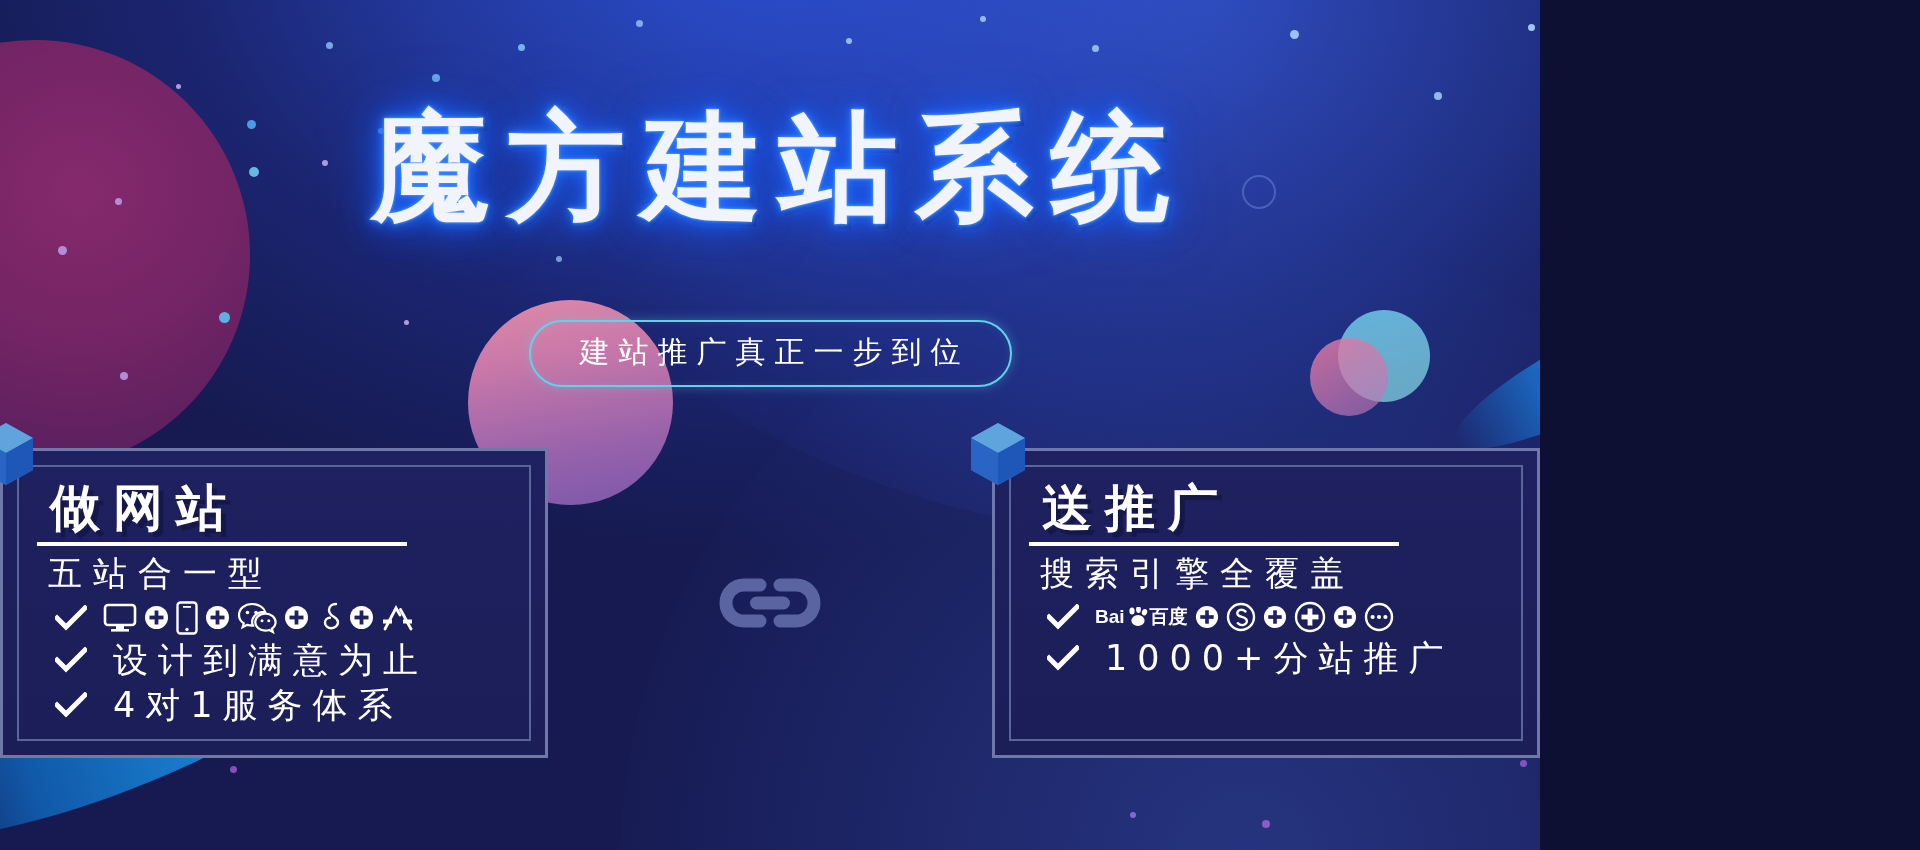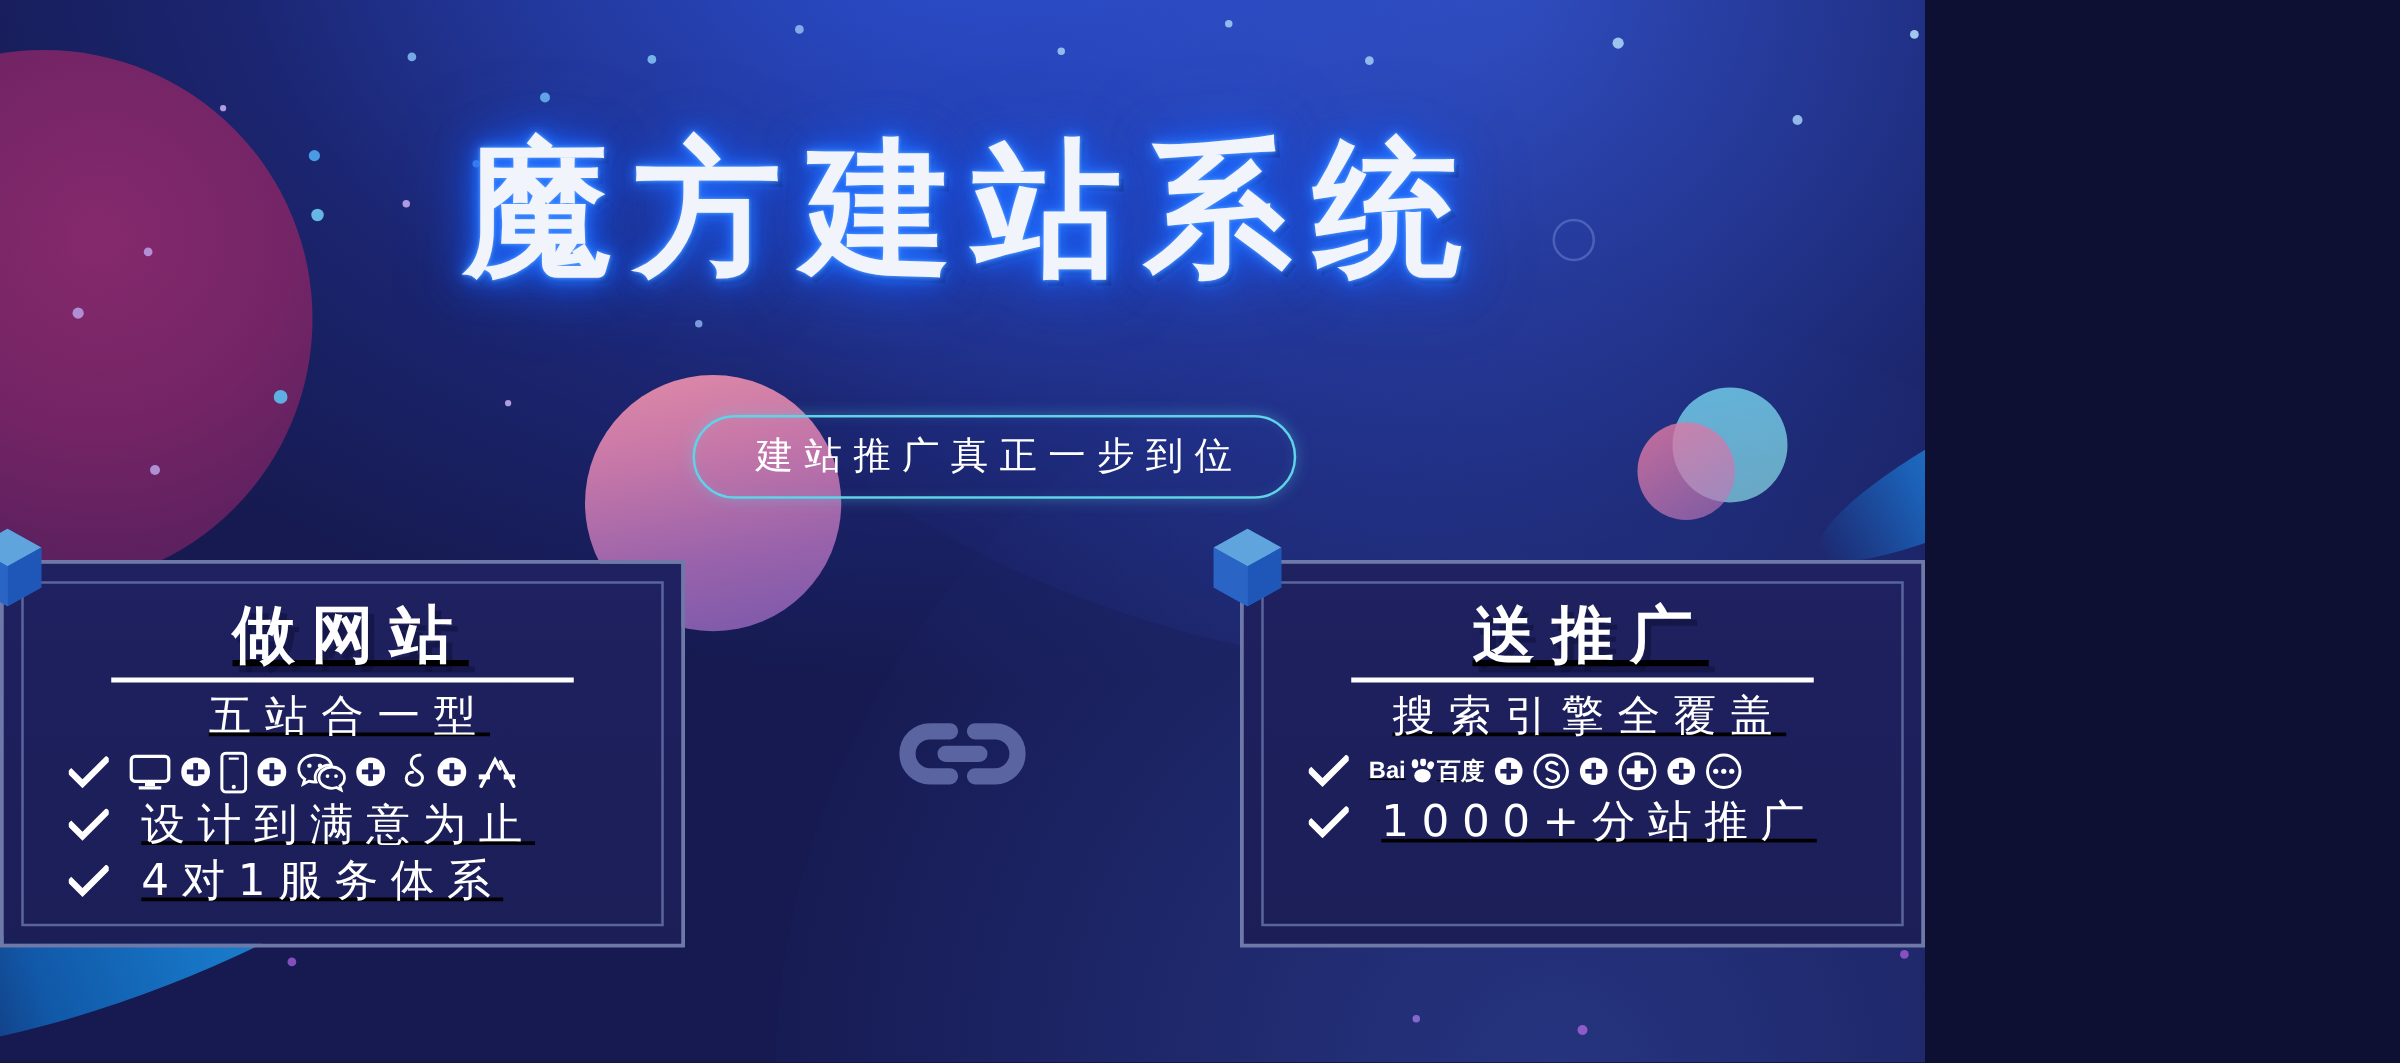--- a/index.html
+++ b/index.html
@@ -64,21 +64,21 @@
     font-family:"DejaVu Sans","Liberation Sans",sans-serif;
     font-size:118px;font-weight:bold;letter-spacing:18px;color:#f2f4fb;
     line-height:1.08;white-space:nowrap;text-indent:18px;
     text-shadow:
       0 0 3px #62a8ff, 0 0 9px #2f7bff, 0 0 18px #1f6bff,
       0 0 34px #1657f0, 0 0 58px rgba(24,86,240,.75),
       4px 5px 0 rgba(18,26,70,.45);
   }
 
   
-  .pill-wrap{position:absolute;top:332px;left:0;width:100%;text-align:center;margin-left:25px;}
+  .pill-wrap{position:absolute;top:320px;left:0;width:100%;text-align:center;}
   .pill{
     display:inline-block;padding:10px 40px 12px;border-radius:40px;
     border:2px solid #5fd3e8;color:#ffffff;
     font-size:30px;letter-spacing:9px;text-indent:9px;white-space:nowrap;
     font-family:"DejaVu Sans","Liberation Sans",sans-serif;
     box-shadow:0 0 12px rgba(95,211,232,.35), inset 0 0 10px rgba(95,211,232,.10);
   }
 
   
   .panels{
@@ -86,23 +86,22 @@
     display:flex;justify-content:center;align-items:center;gap:168px;
   }
   .panel{
     position:relative;width:560px;height:310px;
     border:3px solid #6f79a8;
     background:linear-gradient(180deg,#1f2160 0%,#1c1e58 100%);
     padding:14px;
   }
   .panel-inner{
     width:100%;height:100%;border:2px solid #5a659a;
-    display:flex;flex-direction:column;align-items:center;
+    display:flex;flex-direction:column;
     padding:16px 18px 12px;
-    text-decoration:underline;
   }
   .gem{
     position:absolute;left:-28px;top:-30px;width:62px;height:70px;
   }
 
   .p-title{
     font-family:"DejaVu Sans","Liberation Sans",sans-serif;
     font-size:50px;font-weight:bold;color:#ffffff;letter-spacing:13px;
     text-indent:13px;white-space:nowrap;line-height:1.0;
     text-shadow:5px 5px 0 rgba(12,16,54,.55);

